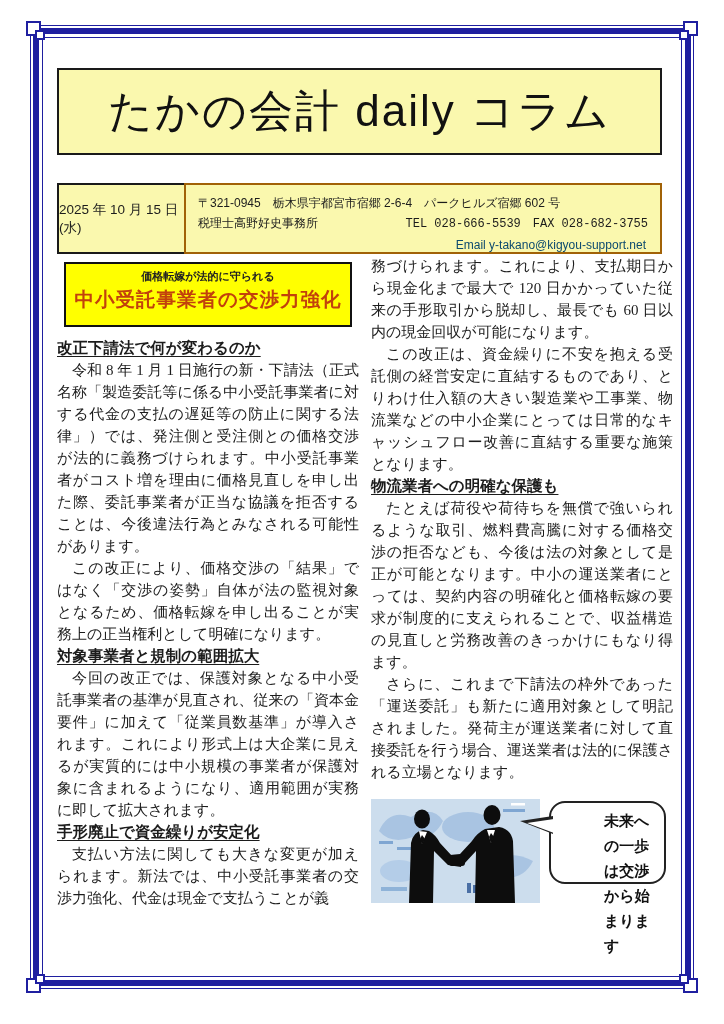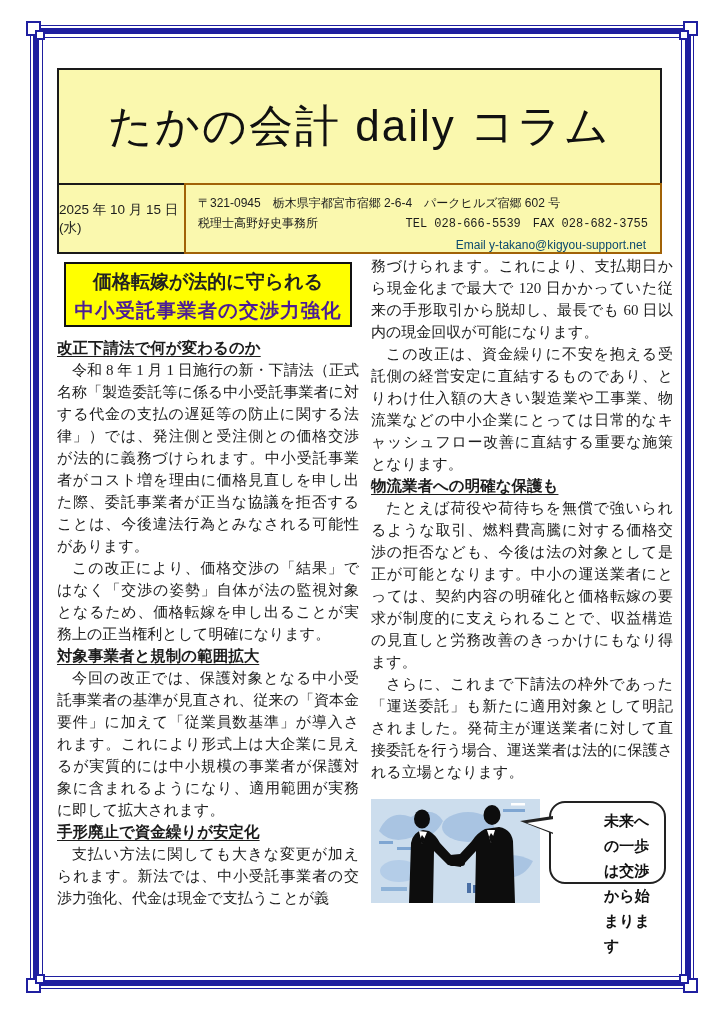--- a/index.html
+++ b/index.html
@@ -17,43 +17,43 @@
   .corner { position:absolute; width:15px; height:15px; background:#fff;
             border:2px solid #1f1fa0; z-index:3; }
   .corner::after { content:""; position:absolute; width:6px; height:6px;
                    background:#fff; border:2px solid #1f1fa0; }
   .corner.tl { left:-5px; top:-5px; }   .corner.tl::after { right:-6px; bottom:-6px; }
   .corner.tr { right:-5px; top:-5px; }  .corner.tr::after { left:-6px; bottom:-6px; }
   .corner.bl { left:-5px; bottom:-5px; }.corner.bl::after { right:-6px; top:-6px; }
   .corner.br { right:-5px; bottom:-5px;}.corner.br::after { left:-6px; top:-6px; }
 
   
-  .title-box { position:absolute; left:57px; top:68px; width:605px; height:117px;
+  .title-box { position:absolute; left:57px; top:68px; width:605px; height:87px;
                background:#faf8ae; border:2px solid #1a1a1a;
                display:flex; align-items:center; justify-content:center; }
   .title { font-family:"Liberation Sans","DejaVu Sans",sans-serif;
            font-size:44px; letter-spacing:2px; color:#111; }
 
   .info-row { position:absolute; left:57px; top:183px; width:605px; height:71px; display:flex; }
   .date-cell { width:129px; background:#faf8ae; border:2px solid #1a1a1a;
                display:flex; align-items:center; justify-content:center;
                font-family:"Liberation Sans","DejaVu Sans",sans-serif; font-size:13.5px; }
   .office-cell { flex:1; margin-left:-2px; background:#faf8ae; border:2px solid #a16207;
                  padding:8px 10px 3px 12px;
                  font-family:"Liberation Sans","DejaVu Sans",sans-serif;
                  font-size:12px; line-height:21px; }
   .office-line2 { display:flex; justify-content:space-between; padding-right:2px;font-family:Liberation Mono, monospace; }
   .office-email { text-align:right; color:#0c4a6e; padding-right:4px; }
 
   
   .badge { position:absolute; left:64px; top:262px; width:288px; height:65px;
            background:#ffff00; border:2px solid #111; text-align:center;
            font-family:"Liberation Sans","DejaVu Sans",sans-serif; }
-  .badge-line1 { font-size:19px; font-weight:bold; margin-top:5px; color:#222;text-align:center; }
-  .badge-line2 { font-size:19.5px; font-weight:bold; margin-top:2px; letter-spacing:1px; color:#4c1d95; }
+  .badge-line1 { font-size:11px; font-weight:bold; margin-top:5px; color:#222;text-align:center; }
+  .badge-line2 { font-size:19.5px; font-weight:bold; margin-top:2px; letter-spacing:1px; color:#c2410c; }
 
   
   .col { position:absolute; width:302px; font-size:15px; line-height:22px;
          text-align:justify; }
   .col-left  { left:57px;  top:337px; }
   .col-right { left:371px; top:255px; }
   .col p { text-indent:1em; }
   .col p.no-indent { text-indent:0; }
   .col h3 { font-size:15.5px; line-height:22px; font-weight:bold;
             text-decoration:underline; text-underline-offset:3px; }

